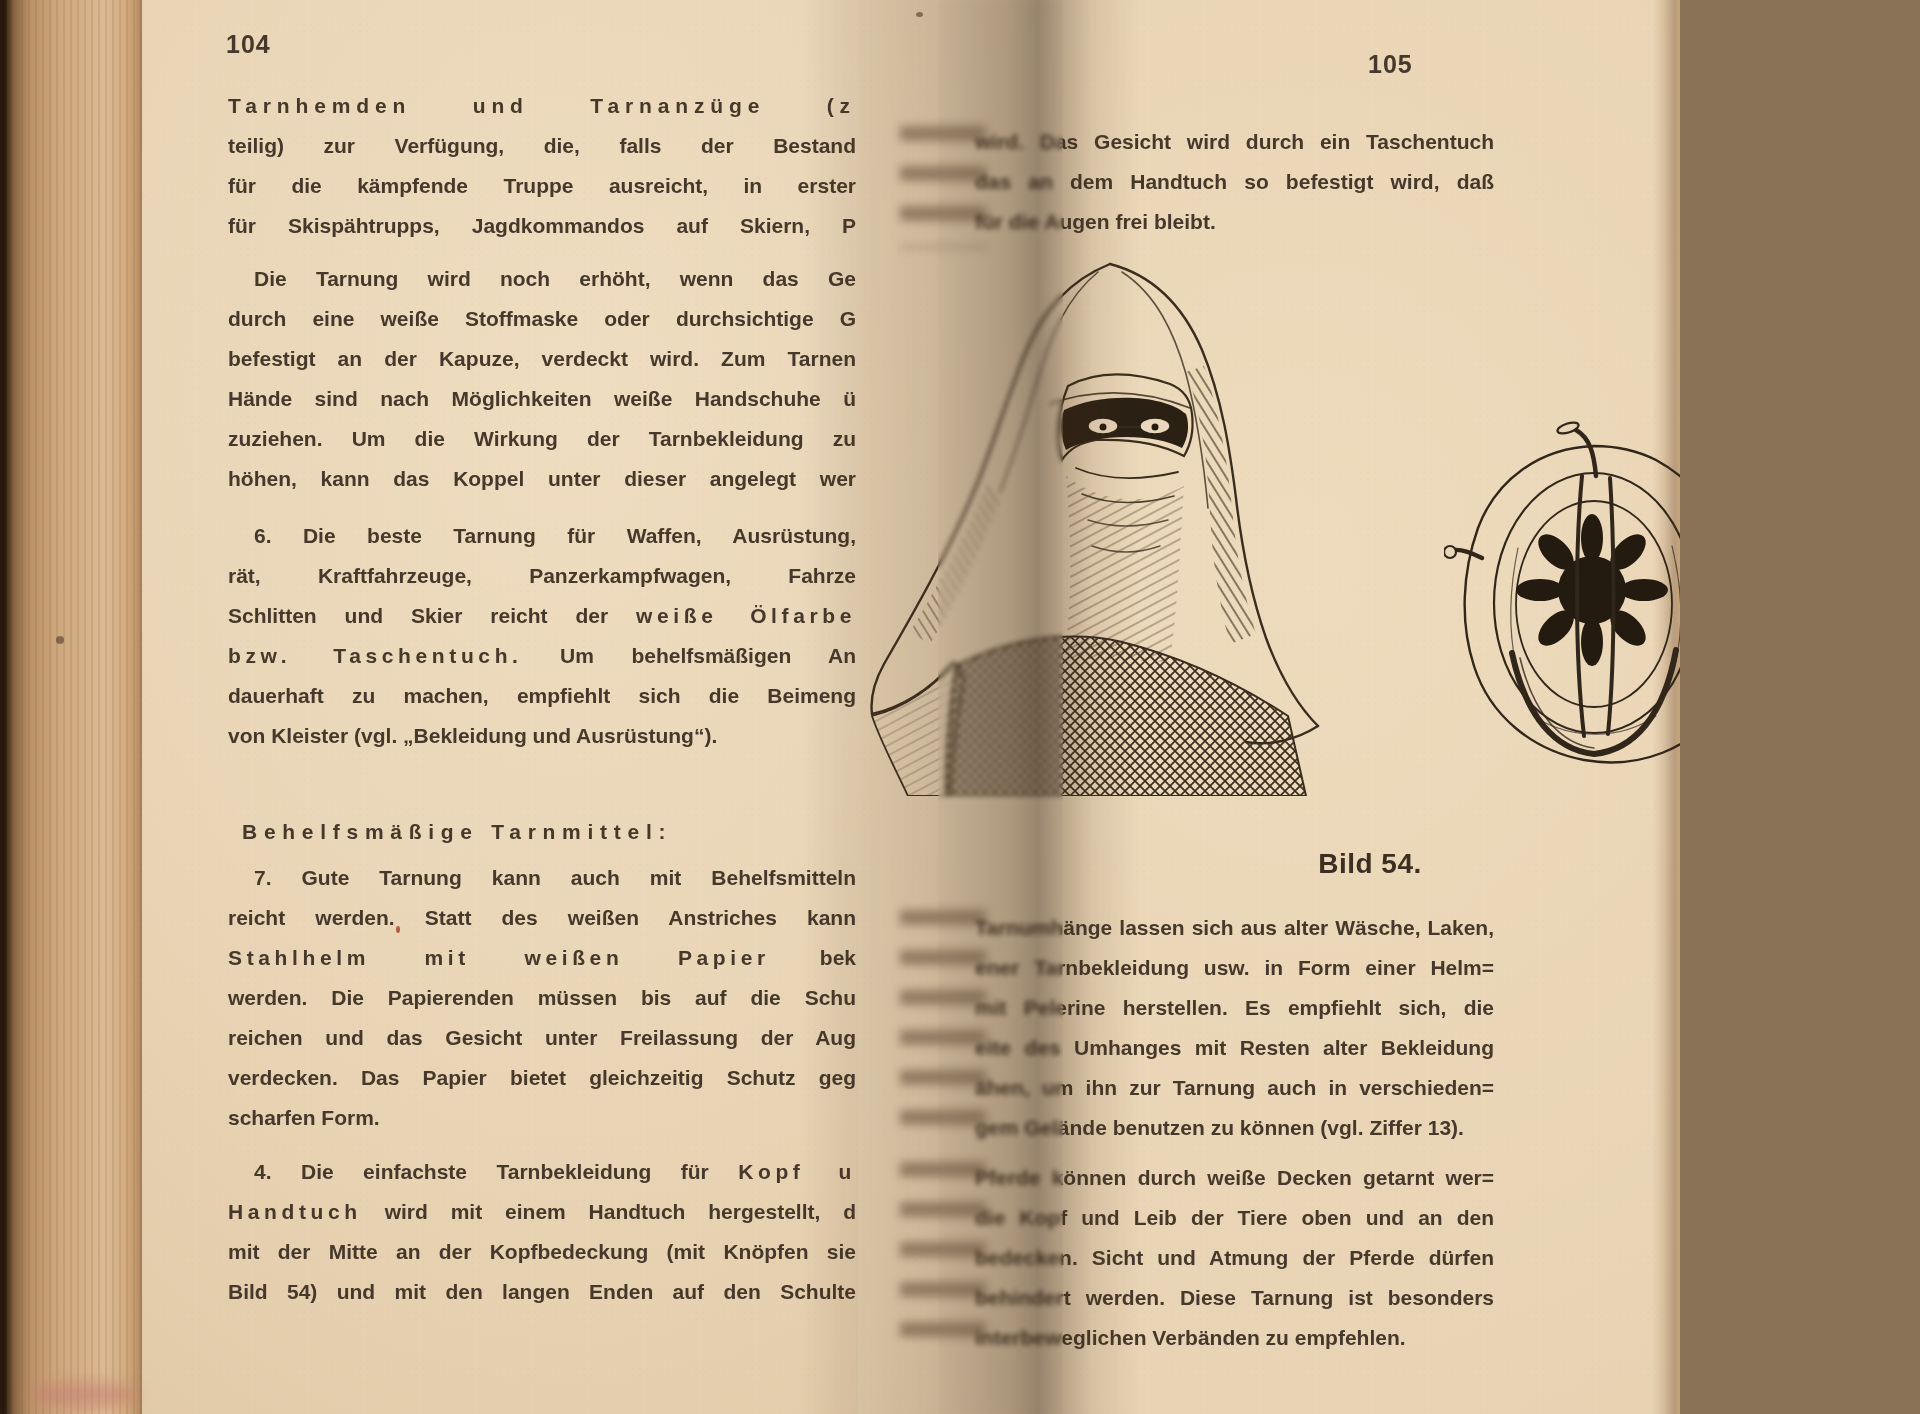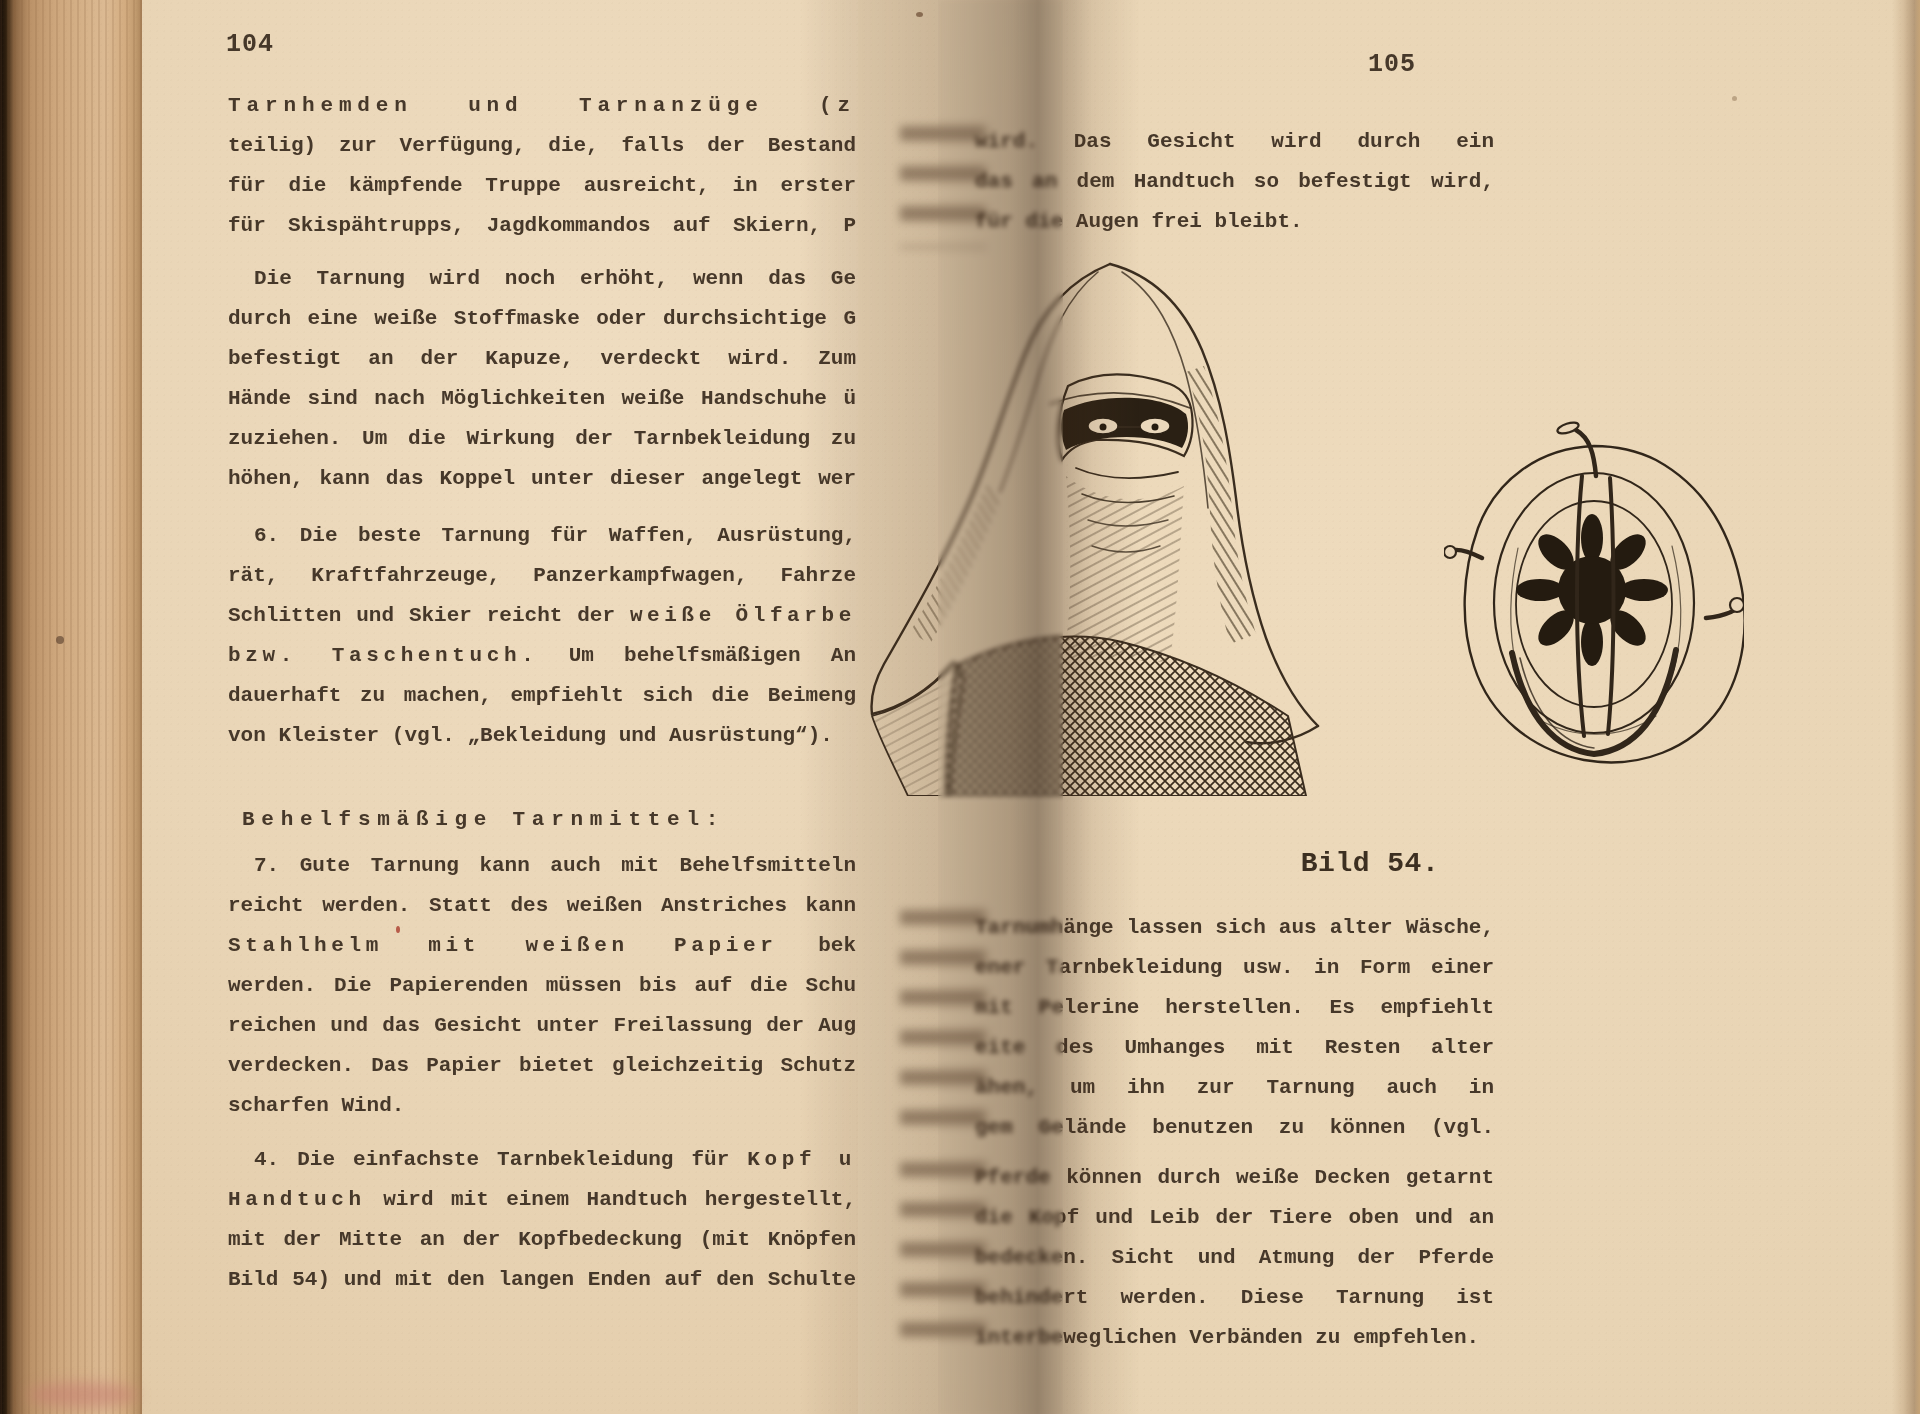--- a/index.html
+++ b/index.html
@@ -1,20 +1,20 @@
 <!DOCTYPE html>
 <html><head>
 <meta charset="utf-8">
 <title>document</title>
 <style>
   html,body{margin:0;padding:0;background:#8a7257;}
   #canvas{
-    position:relative;width:1920px;height:1414px;overflow:hidden;
+    position:relative;width:1680px;height:1414px;overflow:hidden;
     background:#bef264;
-    font-family:Liberation Mono, monospace;
+    font-family:Liberation Sans, sans-serif;
     color:#46382a;
   }
   
   .page{position:absolute;top:0;height:100%;}
   .page-left{
     left:142px;width:716px;
     background:radial-gradient(120% 90% at 60% 28%, #efddc1 0%, #e9d5b6 55%, #e1c9a6 100%);
   }
   .page-right{
     left:858px;width:1062px;
@@ -83,21 +83,21 @@
   .end{text-align-last:left;}
   .ind{padding-left:26px;}
   .sp-all{letter-spacing:0.28em;}
   .gsp{letter-spacing:0.22em;}
   .heading-ln{
     font-size:21px;font-weight:600;line-height:40px;height:40px;
     letter-spacing:0.32em;text-align:left;padding-left:14px;
   }
   #p-tarnung{margin-top:13px;}
   #p-6{margin-top:17px;}
-  #lp-heading{margin-top:44px;margin-bottom:6px;}
+  #lp-heading{margin-top:56px;margin-bottom:6px;}
   #p-8{margin-top:14px;}
   .fig-caption{
     position:absolute;left:1268px;top:848px;width:204px;z-index:10;
     font-size:28px;font-weight:bold;text-align:center;letter-spacing:0.5px;color:#3c2f21;
   }
   
   .illus{position:absolute;z-index:10;}
   #hood-illus{left:860px;top:246px;width:470px;height:550px;}
   #helmet-illus{left:1444px;top:418px;width:300px;height:350px;}
 </style>
@@ -145,21 +145,21 @@
 
     <div class="heading-ln" id="lp-heading">Behelfsmäßige Tarnmittel:</div>
 
     <div id="p-7">
       <div class="ln ind">7. Gute Tarnung kann auch mit Behelfsmitteln</div>
       <div class="ln">reicht werden. Statt des weißen Anstriches kann</div>
       <div class="ln"><span class="gsp">Stahlhelm mit weißen Papier</span><span> bek</span></div>
       <div class="ln">werden. Die Papierenden müssen bis auf die Schu</div>
       <div class="ln">reichen und das Gesicht unter Freilassung der Aug</div>
       <div class="ln">verdecken. Das Papier bietet gleichzeitig Schutz geg</div>
-      <div class="ln end">scharfen Wind.</div>
+      <div class="ln end">scharfen Form.</div>
     </div>
 
     <div id="p-8">
       <div class="ln ind"><span>4. Die einfachste Tarnbekleidung für </span><span class="gsp">Kopf u</span></div>
       <div class="ln"><span class="gsp">Handtuch</span><span> wird mit einem Handtuch hergestellt, d</span></div>
       <div class="ln">mit der Mitte an der Kopfbedeckung (mit Knöpfen sie</div>
       <div class="ln">Bild 54) und mit den langen Enden auf den Schulte</div>
     </div>
   </div>
 

